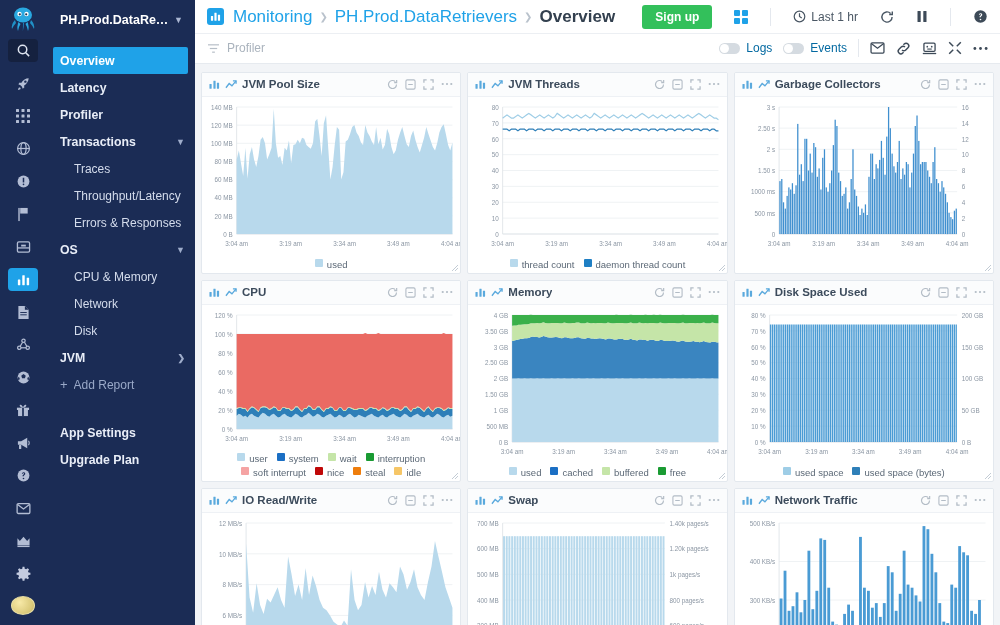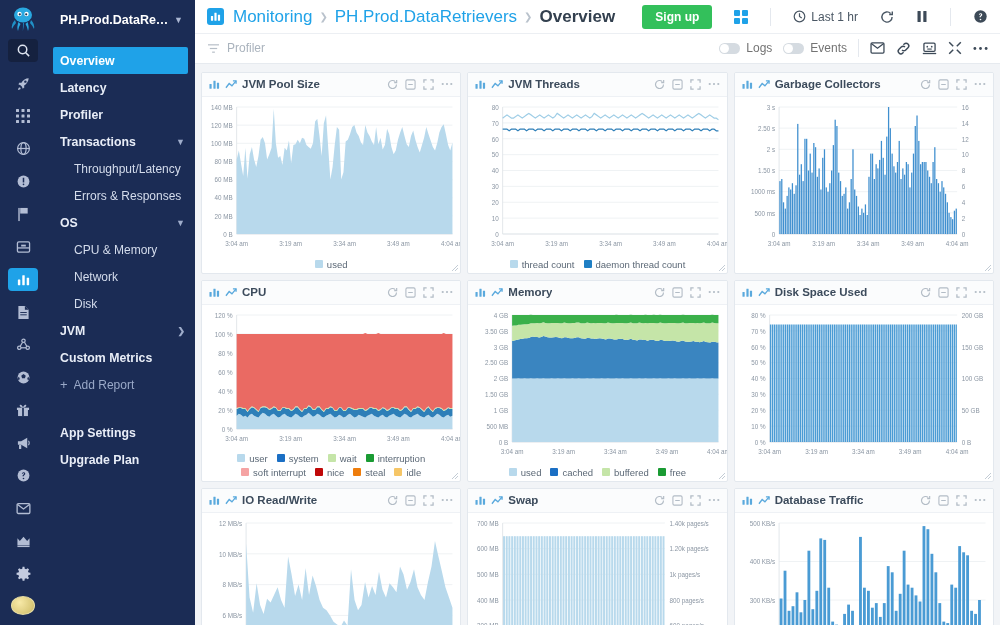--- a/index.html
+++ b/index.html
@@ -85,21 +85,21 @@
   .vdiv { width: 1px; height: 18px; background: #e4e8ee; }
   .tr-item { display: flex; align-items: center; gap: 5px; font-size: 12px; color: #4a5764; cursor: pointer; }
   .ico-btn { color: #56626f; cursor: pointer; display:flex; align-items:center; }
 
   .subbar {
     height: 33px; background: #ffffff; display: flex; align-items: center;
     padding: 0 12px; border-bottom: 1px solid #e6eaef;
   }
   .filters { display:flex; align-items:center; gap: 7px; font-size: 12px; color: #aab3bd; cursor: pointer; }
   .sub-right { margin-left: auto; display: flex; align-items: center; gap: 11px; }
-  .toggle { display: flex; align-items: center; gap: 6px; cursor: pointer; font-size: 12px; color: #737373; }
+  .toggle { display: flex; align-items: center; gap: 6px; cursor: pointer; font-size: 12px; color: #0369a1; }
   .sw { width: 21px; height: 11px; border-radius: 6px; background: #d5dbe1; position: relative; }
   .sw::after { content:''; position:absolute; left:1px; top:1px; width:9px; height:9px;
                border-radius:50%; background:#fff; }
 
   
   .board {
     flex: 1 1 auto; padding: 8px 6px 0 6px;
     display: grid; grid-template-columns: repeat(3, 1fr);
     grid-auto-rows: 202px; gap: 6px; overflow: hidden;
   }
@@ -117,21 +117,21 @@
   .pacts { margin-left: auto; display: flex; align-items: center; gap: 7px; color: #b3bcc6; }
   .pacts span { cursor: pointer; display:flex; }
   .pbody { flex: 1 1 auto; position: relative; }
   .pbody svg { display: block; width: 100%; height: 100%; }
   .resize { position:absolute; right:2px; bottom:2px; width:7px; height:7px; }
   .legend {
     position: absolute; left: 0; right: 0; bottom: 3px;
     display: flex; flex-wrap: wrap; justify-content: center;
     gap: 3px 9px; padding: 0 8px; font-size: 9.5px; color: #5b6876;
   }
-  .legend .li { display: flex; align-items: center; gap: 4px; cursor: pointer; }
+  .legend .li { display: flex; align-items: flex-start; gap: 4px; cursor: pointer; }
   .legend .sq { width: 8px; height: 8px; border-radius: 1px; display:block; }
   .tick { font-size: 8px; fill: #8b96a3; font-family: "Liberation Sans", sans-serif; }
   .gl { stroke: #edf0f3; stroke-width: 1; }
   .ax { stroke: #dfe4e9; stroke-width: 1; }
 </style>
 </head>
 <body>
 
 <div class="app">
 
@@ -296,20 +296,23 @@
           <span class="lbl">Latency</span>
         </div>
         <div class="nav">
           <span class="lbl">Profiler</span>
         </div>
         <div class="nav">
           <span class="lbl">Transactions</span>
           <span class="arw">▼</span>
         </div>
         <div class="nav sub">
+          <span class="lbl">Traces</span>
+        </div>
+        <div class="nav sub">
           <span class="lbl">Throughput/Latency</span>
         </div>
         <div class="nav sub">
           <span class="lbl">Errors &amp; Responses</span>
         </div>
         <div class="nav">
           <span class="lbl">OS</span>
           <span class="arw">▼</span>
         </div>
         <div class="nav sub">
@@ -317,23 +320,20 @@
         </div>
         <div class="nav sub">
           <span class="lbl">Network</span>
         </div>
         <div class="nav sub">
           <span class="lbl">Disk</span>
         </div>
         <div class="nav">
           <span class="lbl">JVM</span>
           <span class="arw">❯</span>
-        </div>
-        <div class="nav">
-          <span class="lbl">Custom Metrics</span>
         </div>
         <div class="nav add">
           <span class="plus">+</span>
           <span class="lbl">Add Report</span>
         </div>
       </div>
     <div class="navgap"></div>
     <div class="navlist">
         <div class="nav">
           <span class="lbl">App Settings</span>
@@ -1192,20 +1192,30 @@
               <rect x="260.9" y="19.5" width="1.7" height="117.5" fill="#4a9bd4"></rect>
               <rect x="263.3" y="19.5" width="1.7" height="117.5" fill="#4a9bd4"></rect>
               <rect x="265.7" y="19.5" width="1.7" height="117.5" fill="#4a9bd4"></rect>
               <rect x="268.1" y="19.5" width="1.7" height="117.5" fill="#4a9bd4"></rect>
               <rect x="270.4" y="19.5" width="1.7" height="117.5" fill="#4a9bd4"></rect>
               <rect x="272.8" y="19.5" width="1.7" height="117.5" fill="#4a9bd4"></rect>
               <rect x="275.2" y="19.5" width="1.7" height="117.5" fill="#4a9bd4"></rect>
               <rect x="277.6" y="19.5" width="1.7" height="117.5" fill="#4a9bd4"></rect>
               <rect x="280.0" y="19.5" width="1.7" height="117.5" fill="#4a9bd4"></rect>
             </svg>
+            <div class="legend">
+              <div class="li">
+                <span class="sq" style="background: rgb(158, 205, 230);"></span>
+                <span>used space</span>
+              </div>
+              <div class="li">
+                <span class="sq" style="background: rgb(46, 127, 184);"></span>
+                <span>used space (bytes)</span>
+              </div>
+            </div>
             <div class="resize">
               <svg width="7" height="7" viewBox="0 0 7 7" fill="none" stroke="#c3ccd5" stroke-width="1">
                 <path d="M7 1L1 7M7 4L4 7"></path>
               </svg>
             </div>
           </div>
         </div>
         <div class="panel">
           <div class="phead">
             <span class="ic">
@@ -1408,21 +1418,21 @@
                 <rect x="4.8" y="2" width="2.4" height="8.5" rx=".3"></rect>
                 <rect x="8.6" y="4" width="2.4" height="6.5" rx=".3"></rect>
               </svg>
             </span>
             <span class="ic">
               <svg width="12" height="11" viewBox="0 0 13 12" fill="none" stroke="#5aa9dd" stroke-width="1.5">
                 <path d="M1 9.5L4.5 5 7.5 7.5 12 2"></path>
                 <path d="M8.6 2H12v3.2"></path>
               </svg>
             </span>
-            <span class="ptitle">Database Traffic</span>
+            <span class="ptitle">Network Traffic</span>
             <div class="pacts">
               <span>
                 <svg width="11" height="11" viewBox="0 0 14 14" fill="none" stroke="currentColor" stroke-width="1.5">
                   <path d="M12.1 7a5.1 5.1 0 1 1-1.5-3.6"></path>
                   <path d="M12.3 1.4v3.1H9.2"></path>
                 </svg>
               </span>
               <span>
                 <svg width="11" height="11" viewBox="0 0 12 12" fill="none" stroke="currentColor" stroke-width="1.2">
                   <rect x="1" y="1" width="10" height="10" rx="1.5"></rect>

